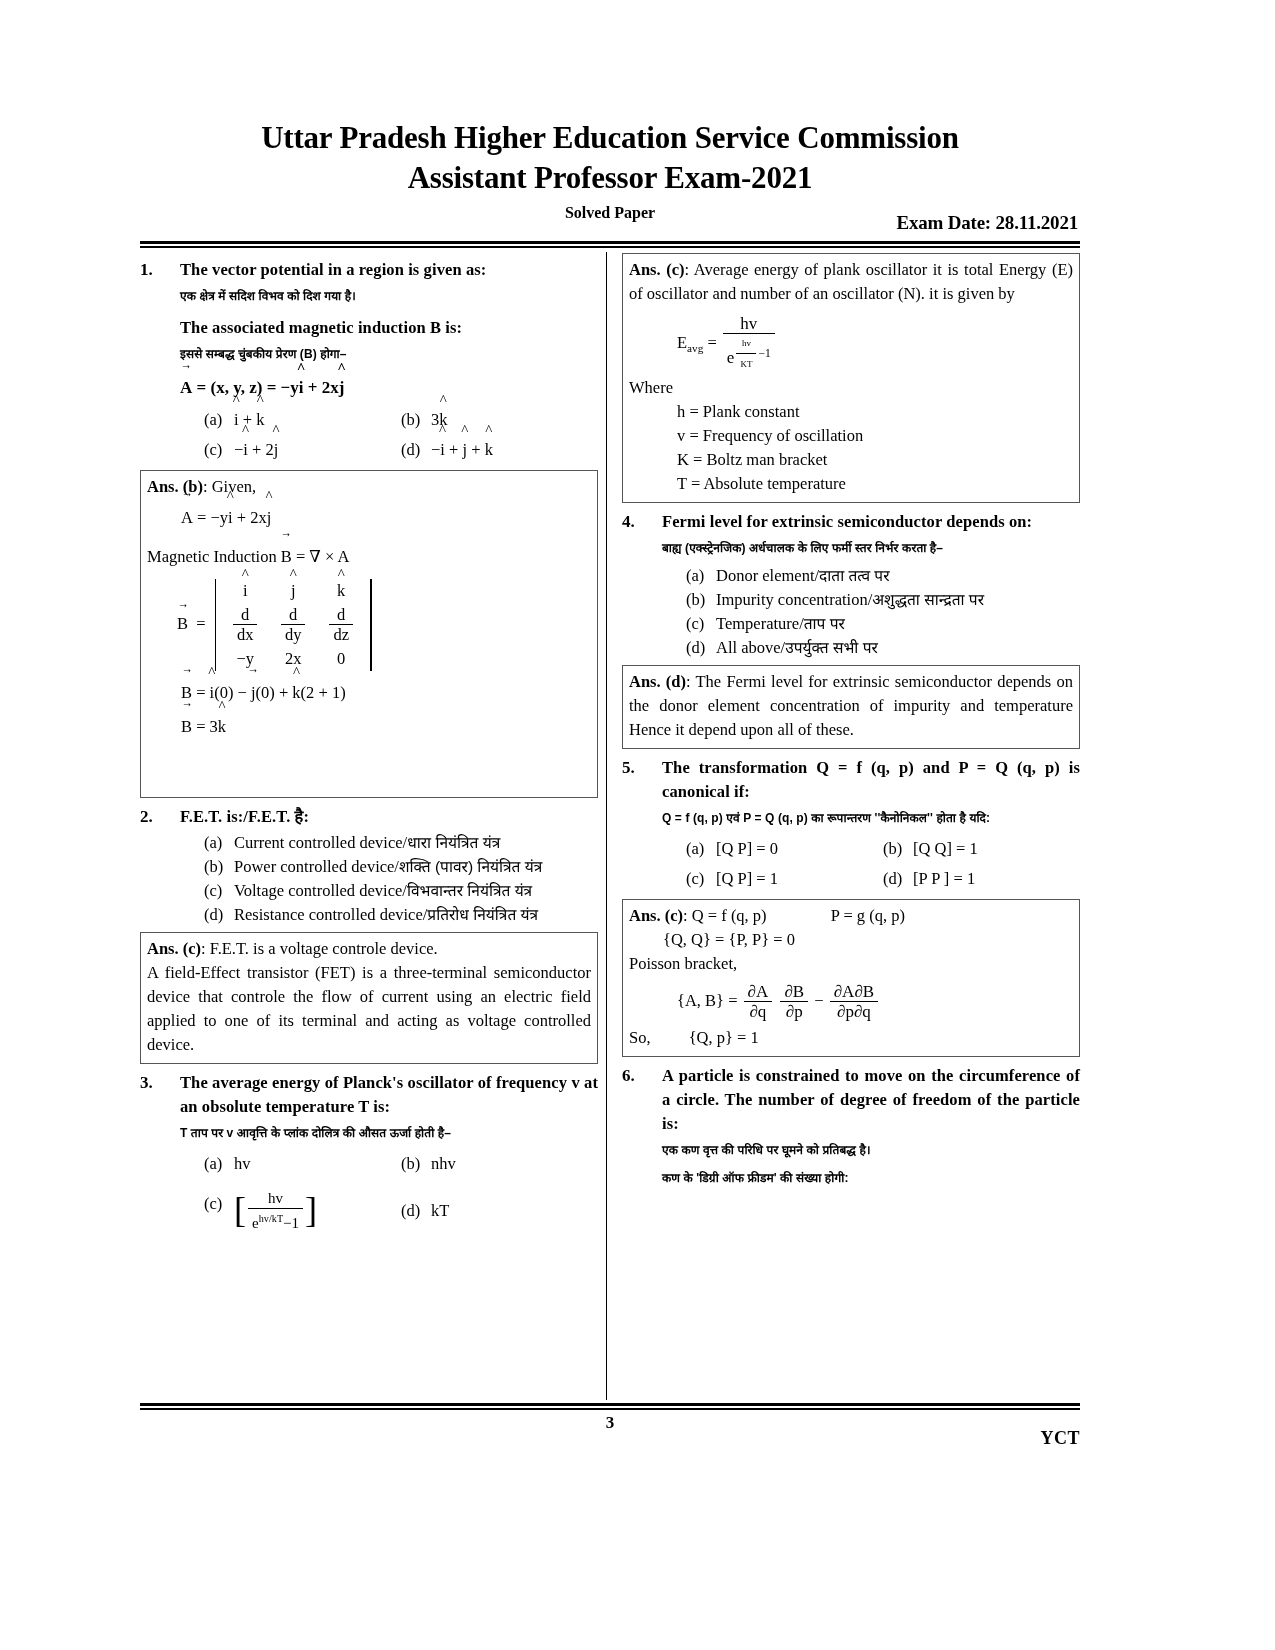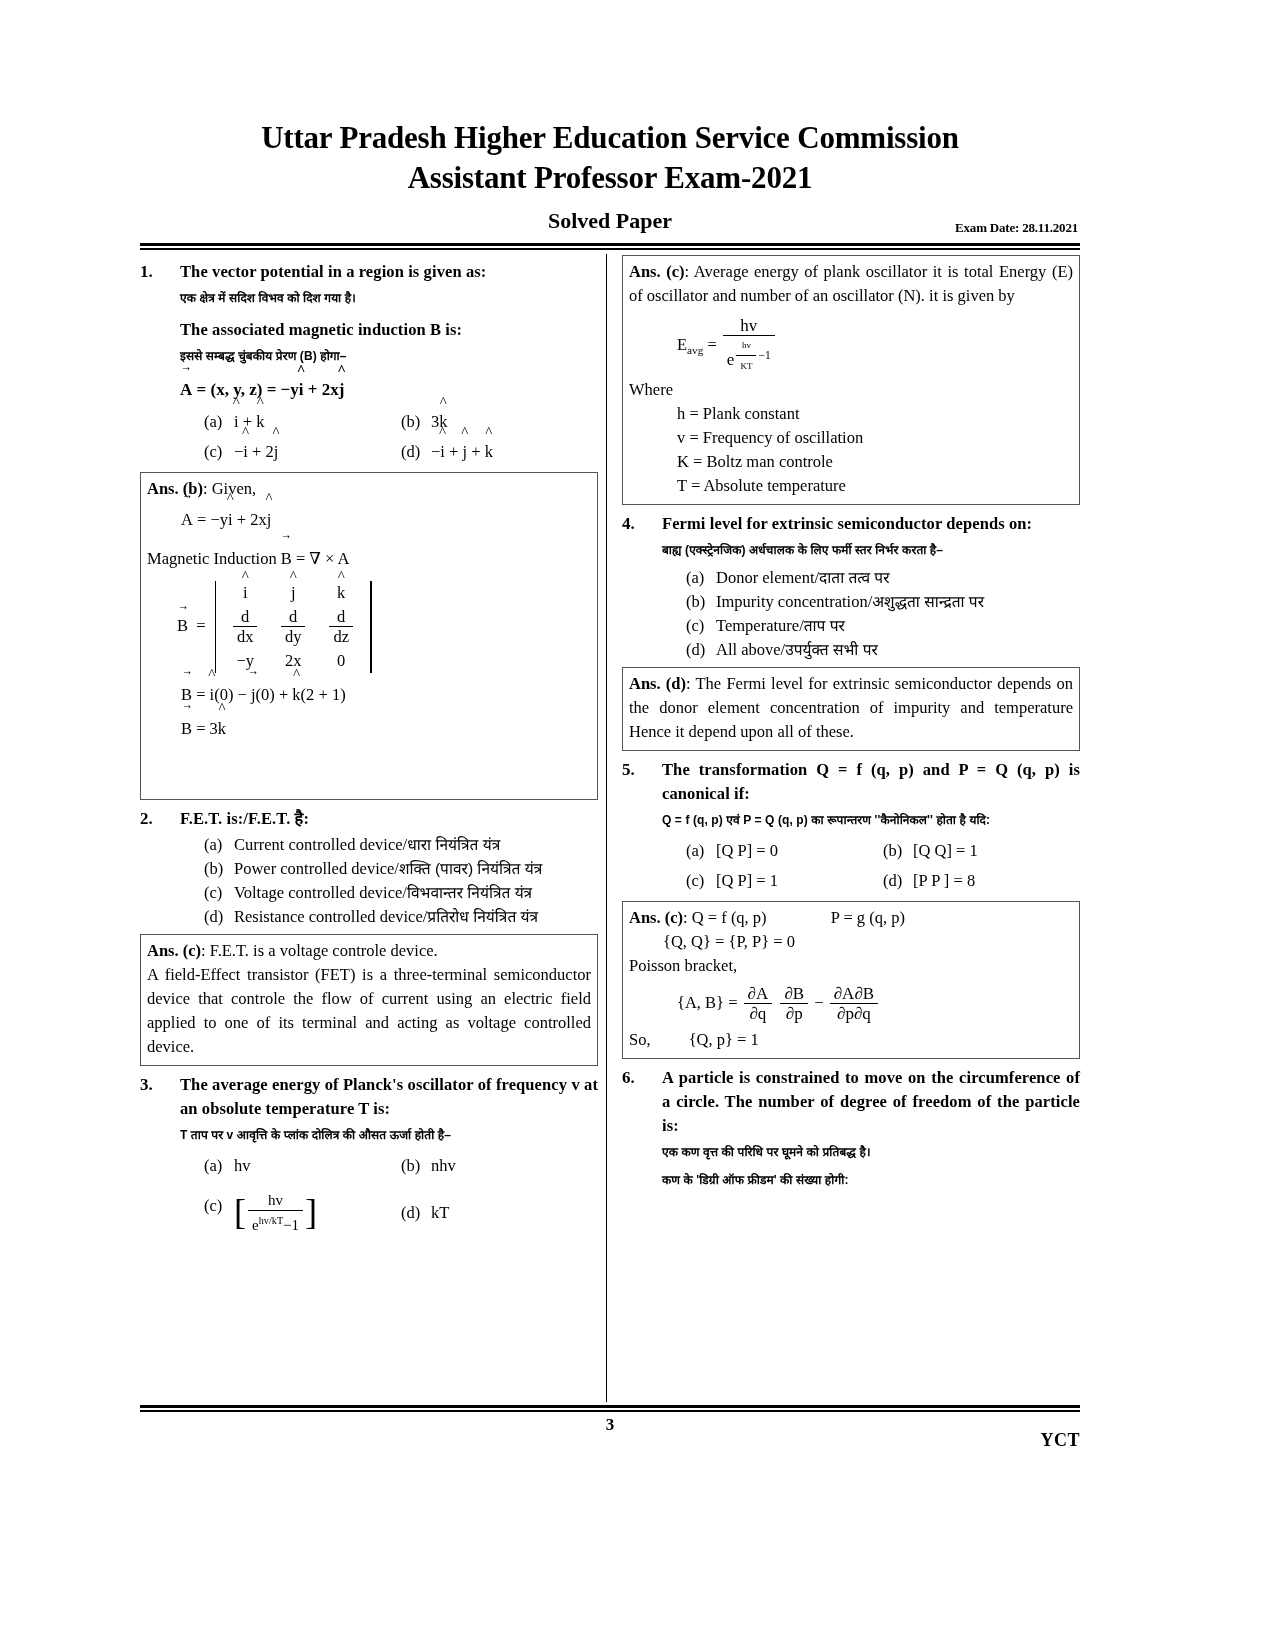--- a/index.html
+++ b/index.html
@@ -26,28 +26,28 @@
   }
   .hdr-subject{
     font-weight:bold;
     font-size:40px;
     line-height:52px;
     letter-spacing:0.5px;
     margin-top:2px;
   }
   .hdr-solved{
     font-weight:bold;
-    font-size:22px;
+    font-size:16px;
     line-height:30px;
-    margin-top:8px;
+    margin-top:0;
   }
   .hdr-date{
     text-align:right;
     font-weight:bold;
-    font-size:13px;
+    font-size:19px;
     margin-top:-16px;
     padding-right:2px;
     letter-spacing:-0.2px;
   }
 
   
   .rule-double{
     margin-top:7px;
     border-top:3px solid #000;
     border-bottom:2px solid #000;
@@ -391,21 +391,21 @@
             <span class="num">hv</span>
             <span class="den"><span>e</span><span class="sup"><span class="frac small-frac" style="font-size:9px;">
                     <span class="num">hv</span>
                     <span class="den">KT</span>
                   </span><span>−1</span></span></span>
           </span>
         </p>
         <p style="margin-top:2px;">Where</p>
         <p class="ans-indent" style="padding-left:48px;">h = Plank constant</p>
         <p class="ans-indent" style="padding-left:48px;">v = Frequency of oscillation</p>
-        <p class="ans-indent" style="padding-left:48px;">K = Boltz man controle</p>
+        <p class="ans-indent" style="padding-left:48px;">K = Boltz man bracket</p>
         <p class="ans-indent" style="padding-left:48px;">T = Absolute temperature</p>
       </div>
 
       <div class="q">
         <div class="q-num">4.</div>
         <div class="q-body">
           <div class="q-en">Fermi level for extrinsic semiconductor depends on:</div>
           <div class="q-hi hi-b">बाह्य (एक्स्ट्रेनजिक) अर्धचालक के लिए फर्मी स्तर निर्भर करता है–</div>
           <div class="opts opts-indent">
             <div class="opt opt-full">
@@ -450,21 +450,21 @@
                 <span class="opt-txt">[Q Q] = 1</span>
               </div>
             </div>
             <div class="opt-row">
               <div class="opt opt-half">
                 <span class="opt-lbl">(c)</span>
                 <span class="opt-txt">[Q P] = 1</span>
               </div>
               <div class="opt opt-half">
                 <span class="opt-lbl">(d)</span>
-                <span class="opt-txt">[P P ] = 8</span>
+                <span class="opt-txt">[P P ] = 1</span>
               </div>
             </div>
           </div>
         </div>
       </div>
 
       <div class="ansbox">
         <p>
           <span class="ans-tag">Ans. (c)</span><span>: Q = f (q, p)</span>
           <span style="padding-left:60px;">P = g (q, p)</span>

